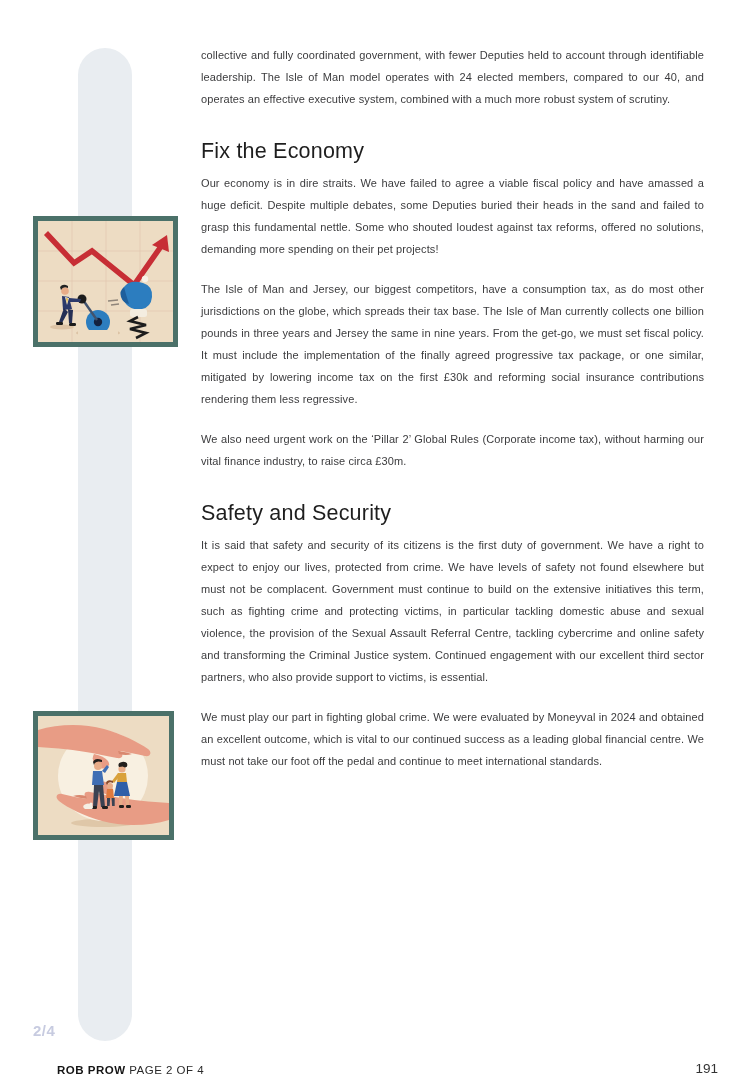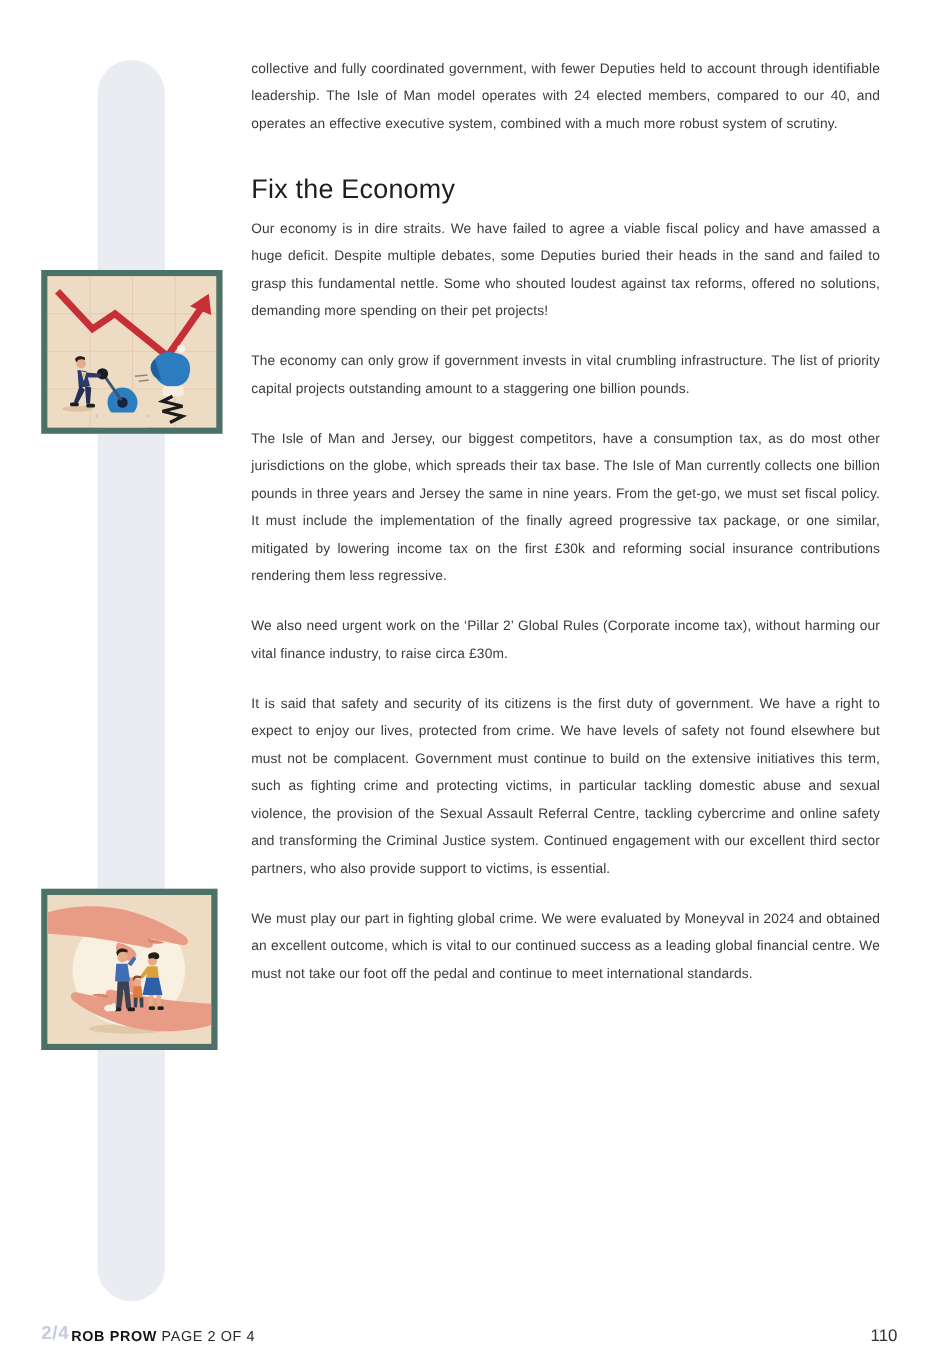--- a/index.html
+++ b/index.html
@@ -35,21 +35,21 @@
     margin:0 0 18px 0;font-size:11px;line-height:22px;
     text-align:justify;letter-spacing:0.1px;
   }
   .col h2{
     margin:26px 0 6px 0;font-size:21.5px;line-height:30px;
     font-weight:400;color:var(--heading);letter-spacing:0.2px;
   }
   .col h2:first-child{margin-top:0;}
   .progress{
     position:absolute;left:33px;top:1022px;font-size:15px;font-weight:700;
-    color:var(--progress);letter-spacing:0.5px;margin-top:36px;
+    color:var(--progress);letter-spacing:0.5px;
   }
   .footerline{
     position:absolute;left:35px;top:1064px;font-size:11.5px;color:#2a2a2a;
     letter-spacing:0.5px;
     padding-left:22px;
   }
   .footerline .author{font-weight:700;color:#151515;}
   .pagenum{
     position:absolute;right:38px;top:1061px;font-size:13.5px;color:#333;
   }
@@ -159,25 +159,25 @@
       <path d="M46,89 q4,-3 8,0 q2,2 0,4 l-7,0 q-3,-2 -1,-4 Z" fill="#f5efe4"></path>
       <circle cx="53" cy="88" r="1.6" fill="#f5efe4"></circle>
     </svg>
   </div>
 
   <div class="col">
     <p>collective and fully coordinated government, with fewer Deputies held to account through identifiable leadership. The Isle of Man model operates with 24 elected members, compared to our 40, and operates an effective executive system, combined with a much more robust system of scrutiny.</p>
 
     <h2>Fix the Economy</h2>
     <p>Our economy is in dire straits. We have failed to agree a viable fiscal policy and have amassed a huge deficit. Despite multiple debates, some Deputies buried their heads in the sand and failed to grasp this fundamental nettle. Some who shouted loudest against tax reforms, offered no solutions, demanding more spending on their pet projects!</p>
-    <p>The economy can only grow if government invests in vital crumbling infrastructure. The list of priority capital projects outstanding amount to a staggering one billion pounds.</p>
     <p>The Isle of Man and Jersey, our biggest competitors, have a consumption tax, as do most other jurisdictions on the globe, which spreads their tax base. The Isle of Man currently collects one billion pounds in three years and Jersey the same in nine years. From the get-go, we must set fiscal policy. It must include the implementation of the finally agreed progressive tax package, or one similar, mitigated by lowering income tax on the first £30k and reforming social insurance contributions rendering them less regressive.</p>
     <p>We also need urgent work on the ‘Pillar 2’ Global Rules (Corporate income tax), without harming our vital finance industry, to raise circa £30m.</p>
 
+    <h2>Safety and Security</h2>
     <p>It is said that safety and security of its citizens is the first duty of government. We have a right to expect to enjoy our lives, protected from crime. We have levels of safety not found elsewhere but must not be complacent. Government must continue to build on the extensive initiatives this term, such as fighting crime and protecting victims, in particular tackling domestic abuse and sexual violence, the provision of the Sexual Assault Referral Centre, tackling cybercrime and online safety and transforming the Criminal Justice system. Continued engagement with our excellent third sector partners, who also provide support to victims, is essential.</p>
     <p>We must play our part in fighting global crime. We were evaluated by Moneyval in 2024 and obtained an excellent outcome, which is vital to our continued success as a leading global financial centre. We must not take our foot off the pedal and continue to meet international standards.</p>
   </div>
 
   <div class="progress">2/4</div>
   <div class="footerline"><span class="author">ROB PROW</span><span> PAGE 2 OF 4</span></div>
-  <div class="pagenum">110</div>
+  <div class="pagenum">191</div>
 
 </div>
 
 </body></html>

